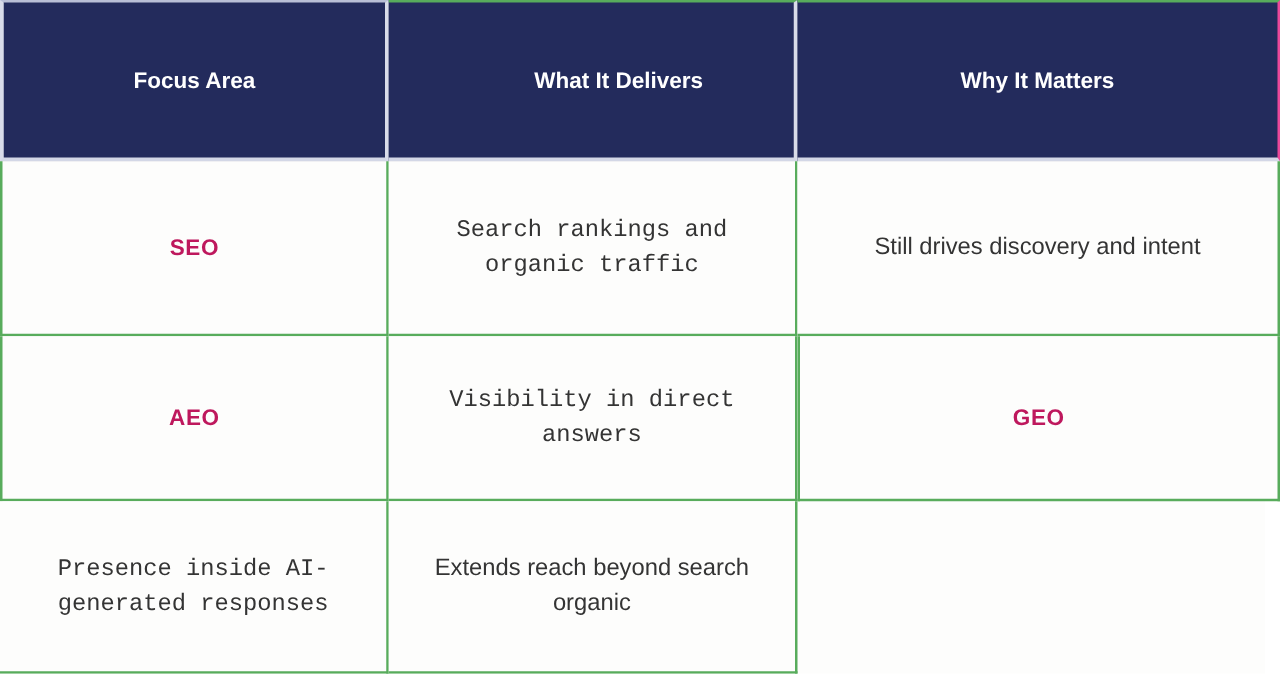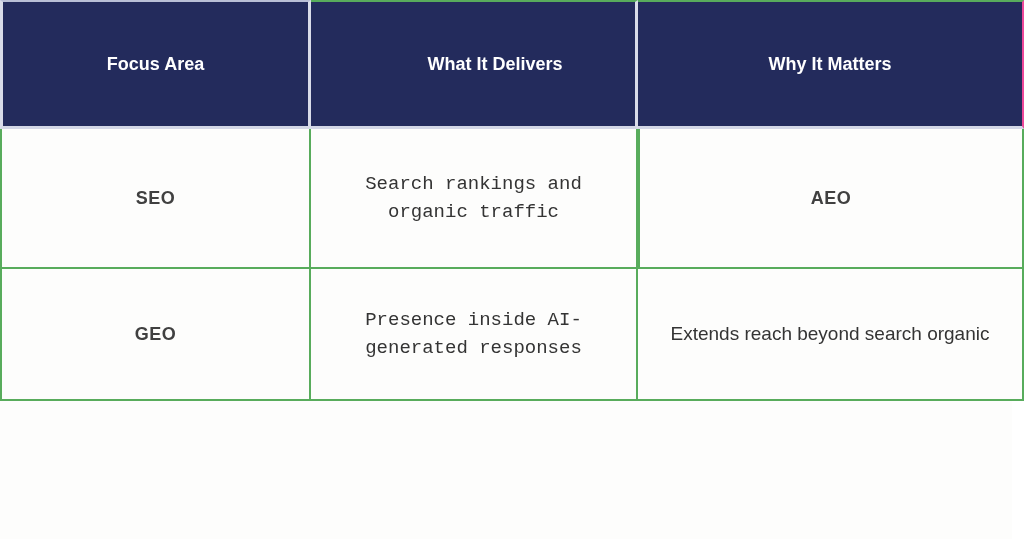--- a/index.html
+++ b/index.html
@@ -50,39 +50,41 @@
   .body {
     font-size: 19px;
     line-height: 1.5;
     color: #343434;
     border-bottom: 2px solid #58ac5c;
     border-right: 2px solid #58ac5c;
     background: #fdfdfc;
   }
   .body.c1 {
     border-left: 2px solid #58ac5c;
-    color: #404040;
+    color: #be185d;
     font-weight: 700;
     font-size: 18px;
     letter-spacing: 0.5px;
   }
   .body.c2 { padding: 0 24px; font-family: Liberation Mono, monospace; }
   .body.c3 { padding: 0 8px; }
 </style>
 </head>
 <body>
 
 <div class="table">
 
   <div class="cell header c1">Focus Area</div>
   <div class="cell header c2">What It Delivers</div>
   <div class="cell header c3">Why It Matters</div>
 
   <div class="cell body c1">SEO</div>
   <div class="cell body c2">Search rankings and organic traffic</div>
+  <div class="cell body c3">Still drives discovery and intent</div>
 
   <div class="cell body c1">AEO</div>
+  <div class="cell body c2">Visibility in direct answers</div>
 
   <div class="cell body c1">GEO</div>
   <div class="cell body c2">Presence inside AI-generated responses</div>
   <div class="cell body c3">Extends reach beyond search organic</div>
 
 </div>
 
 </body></html>

